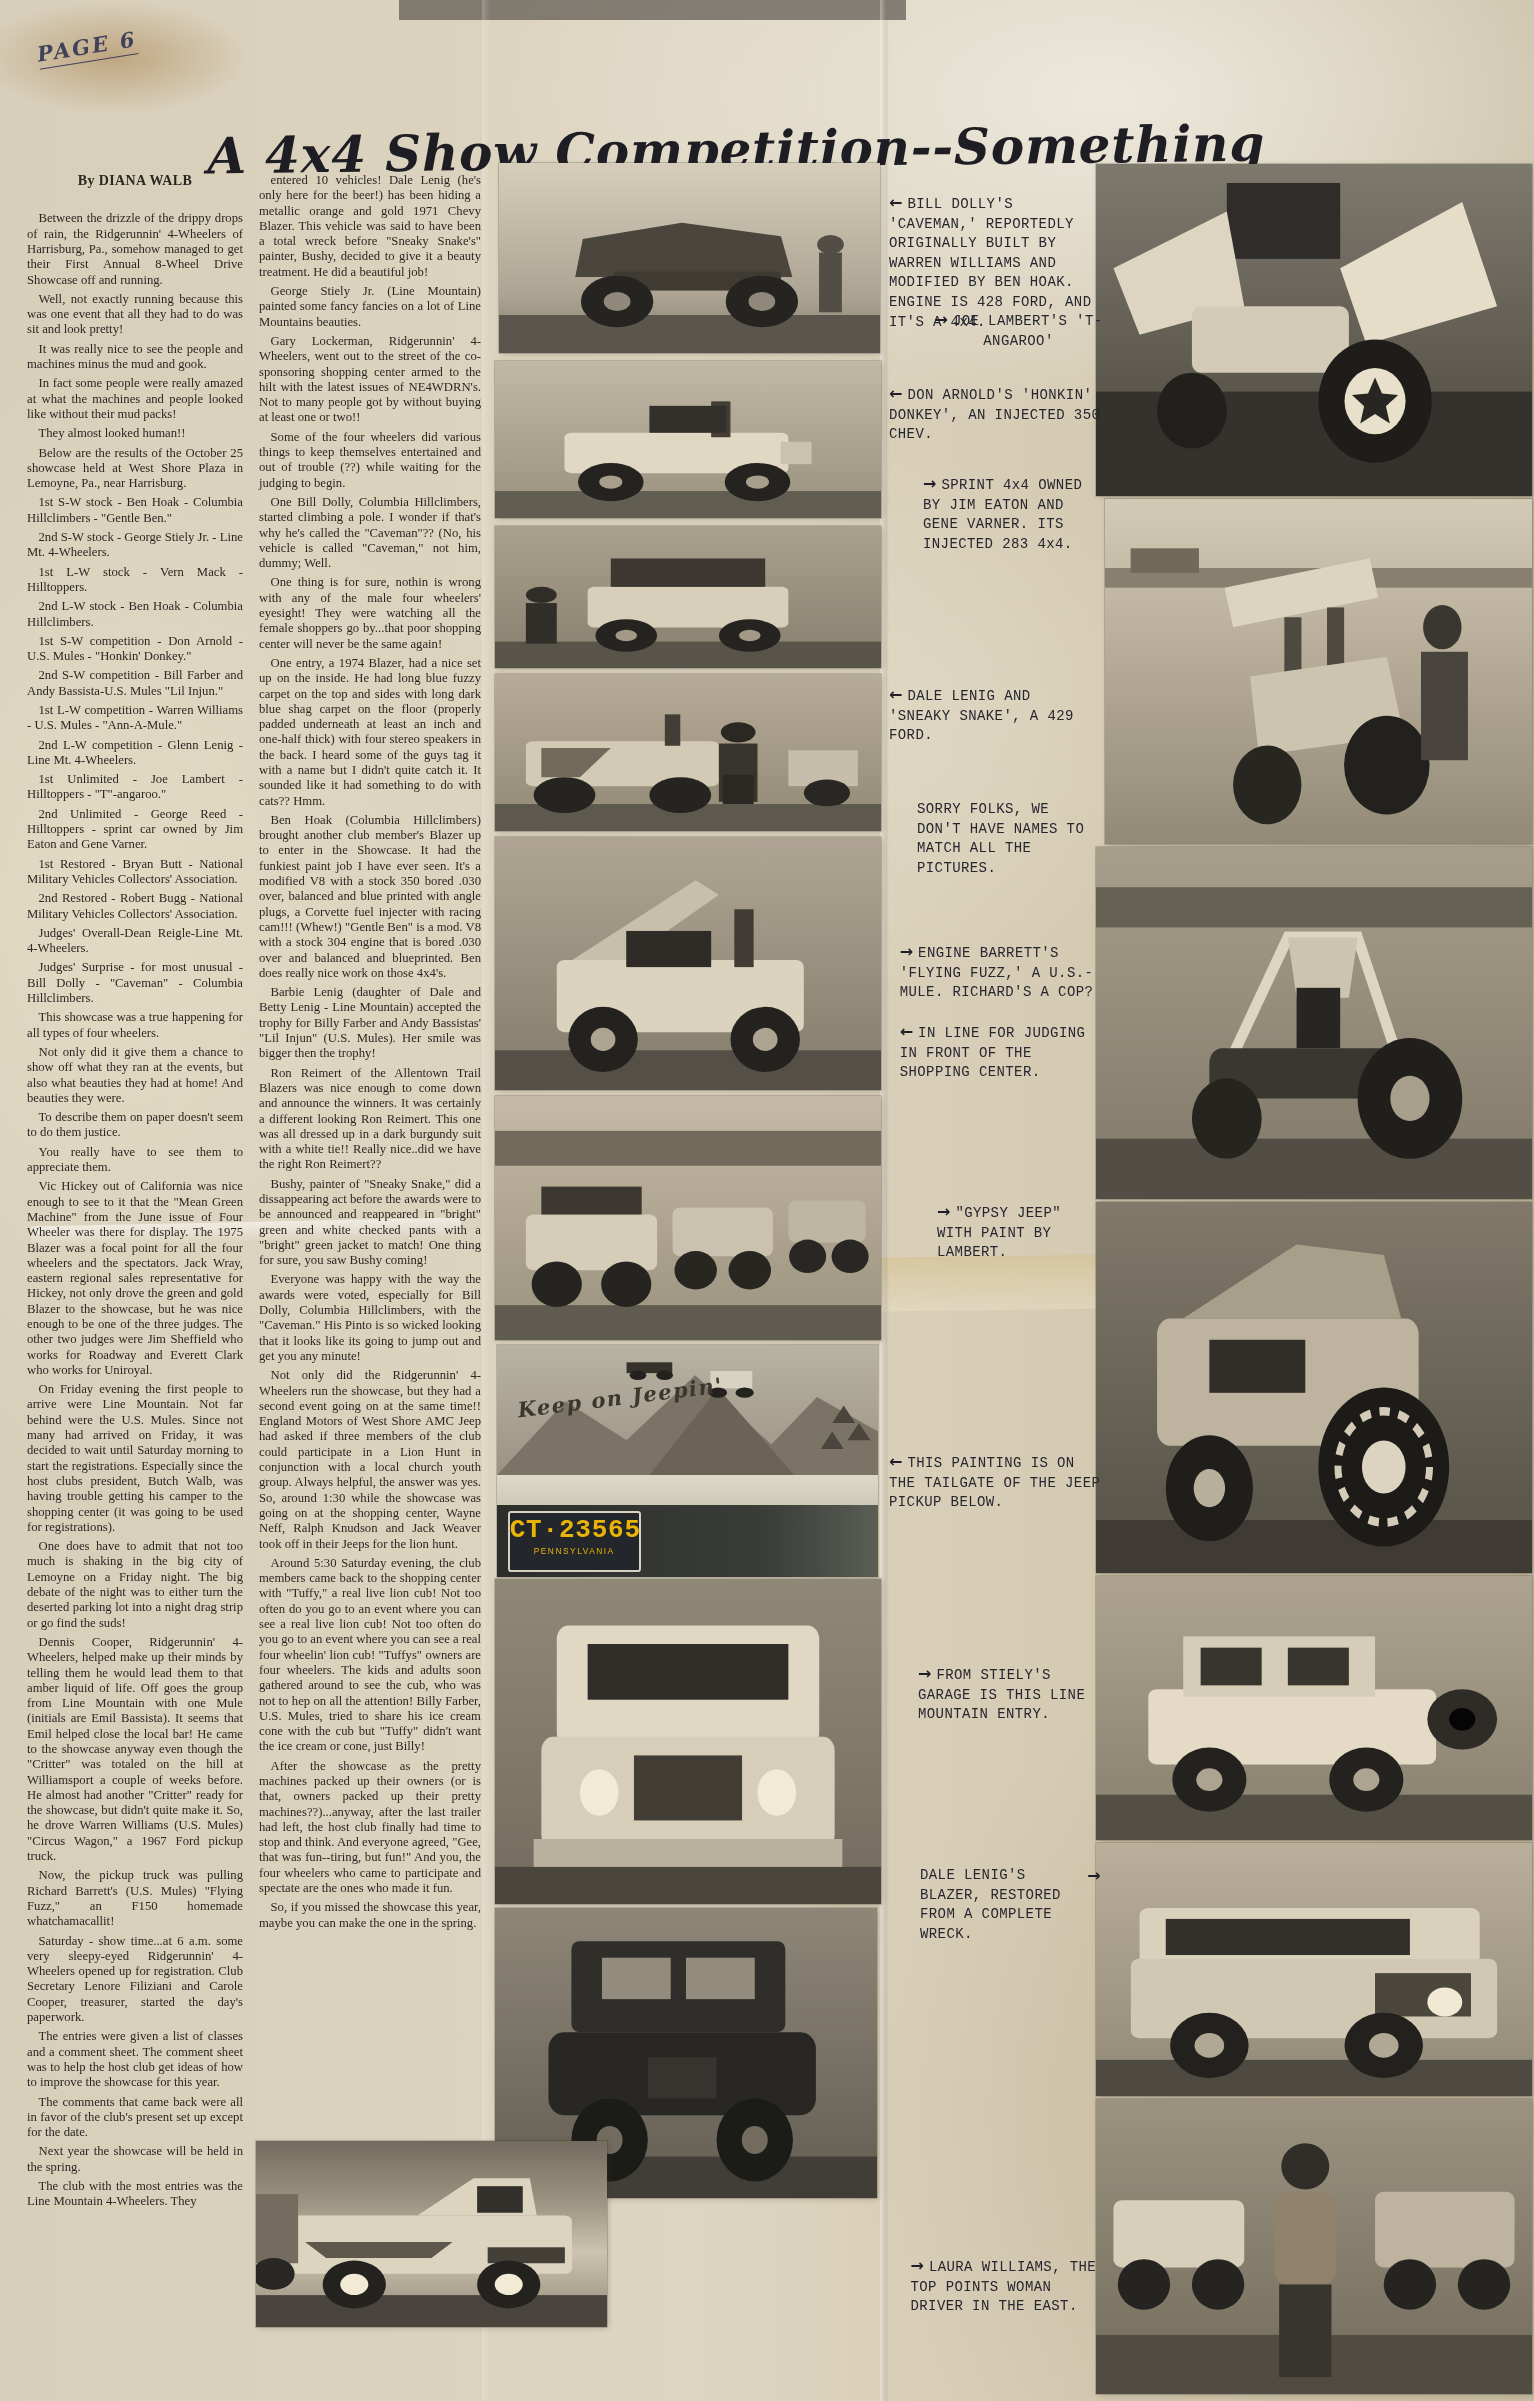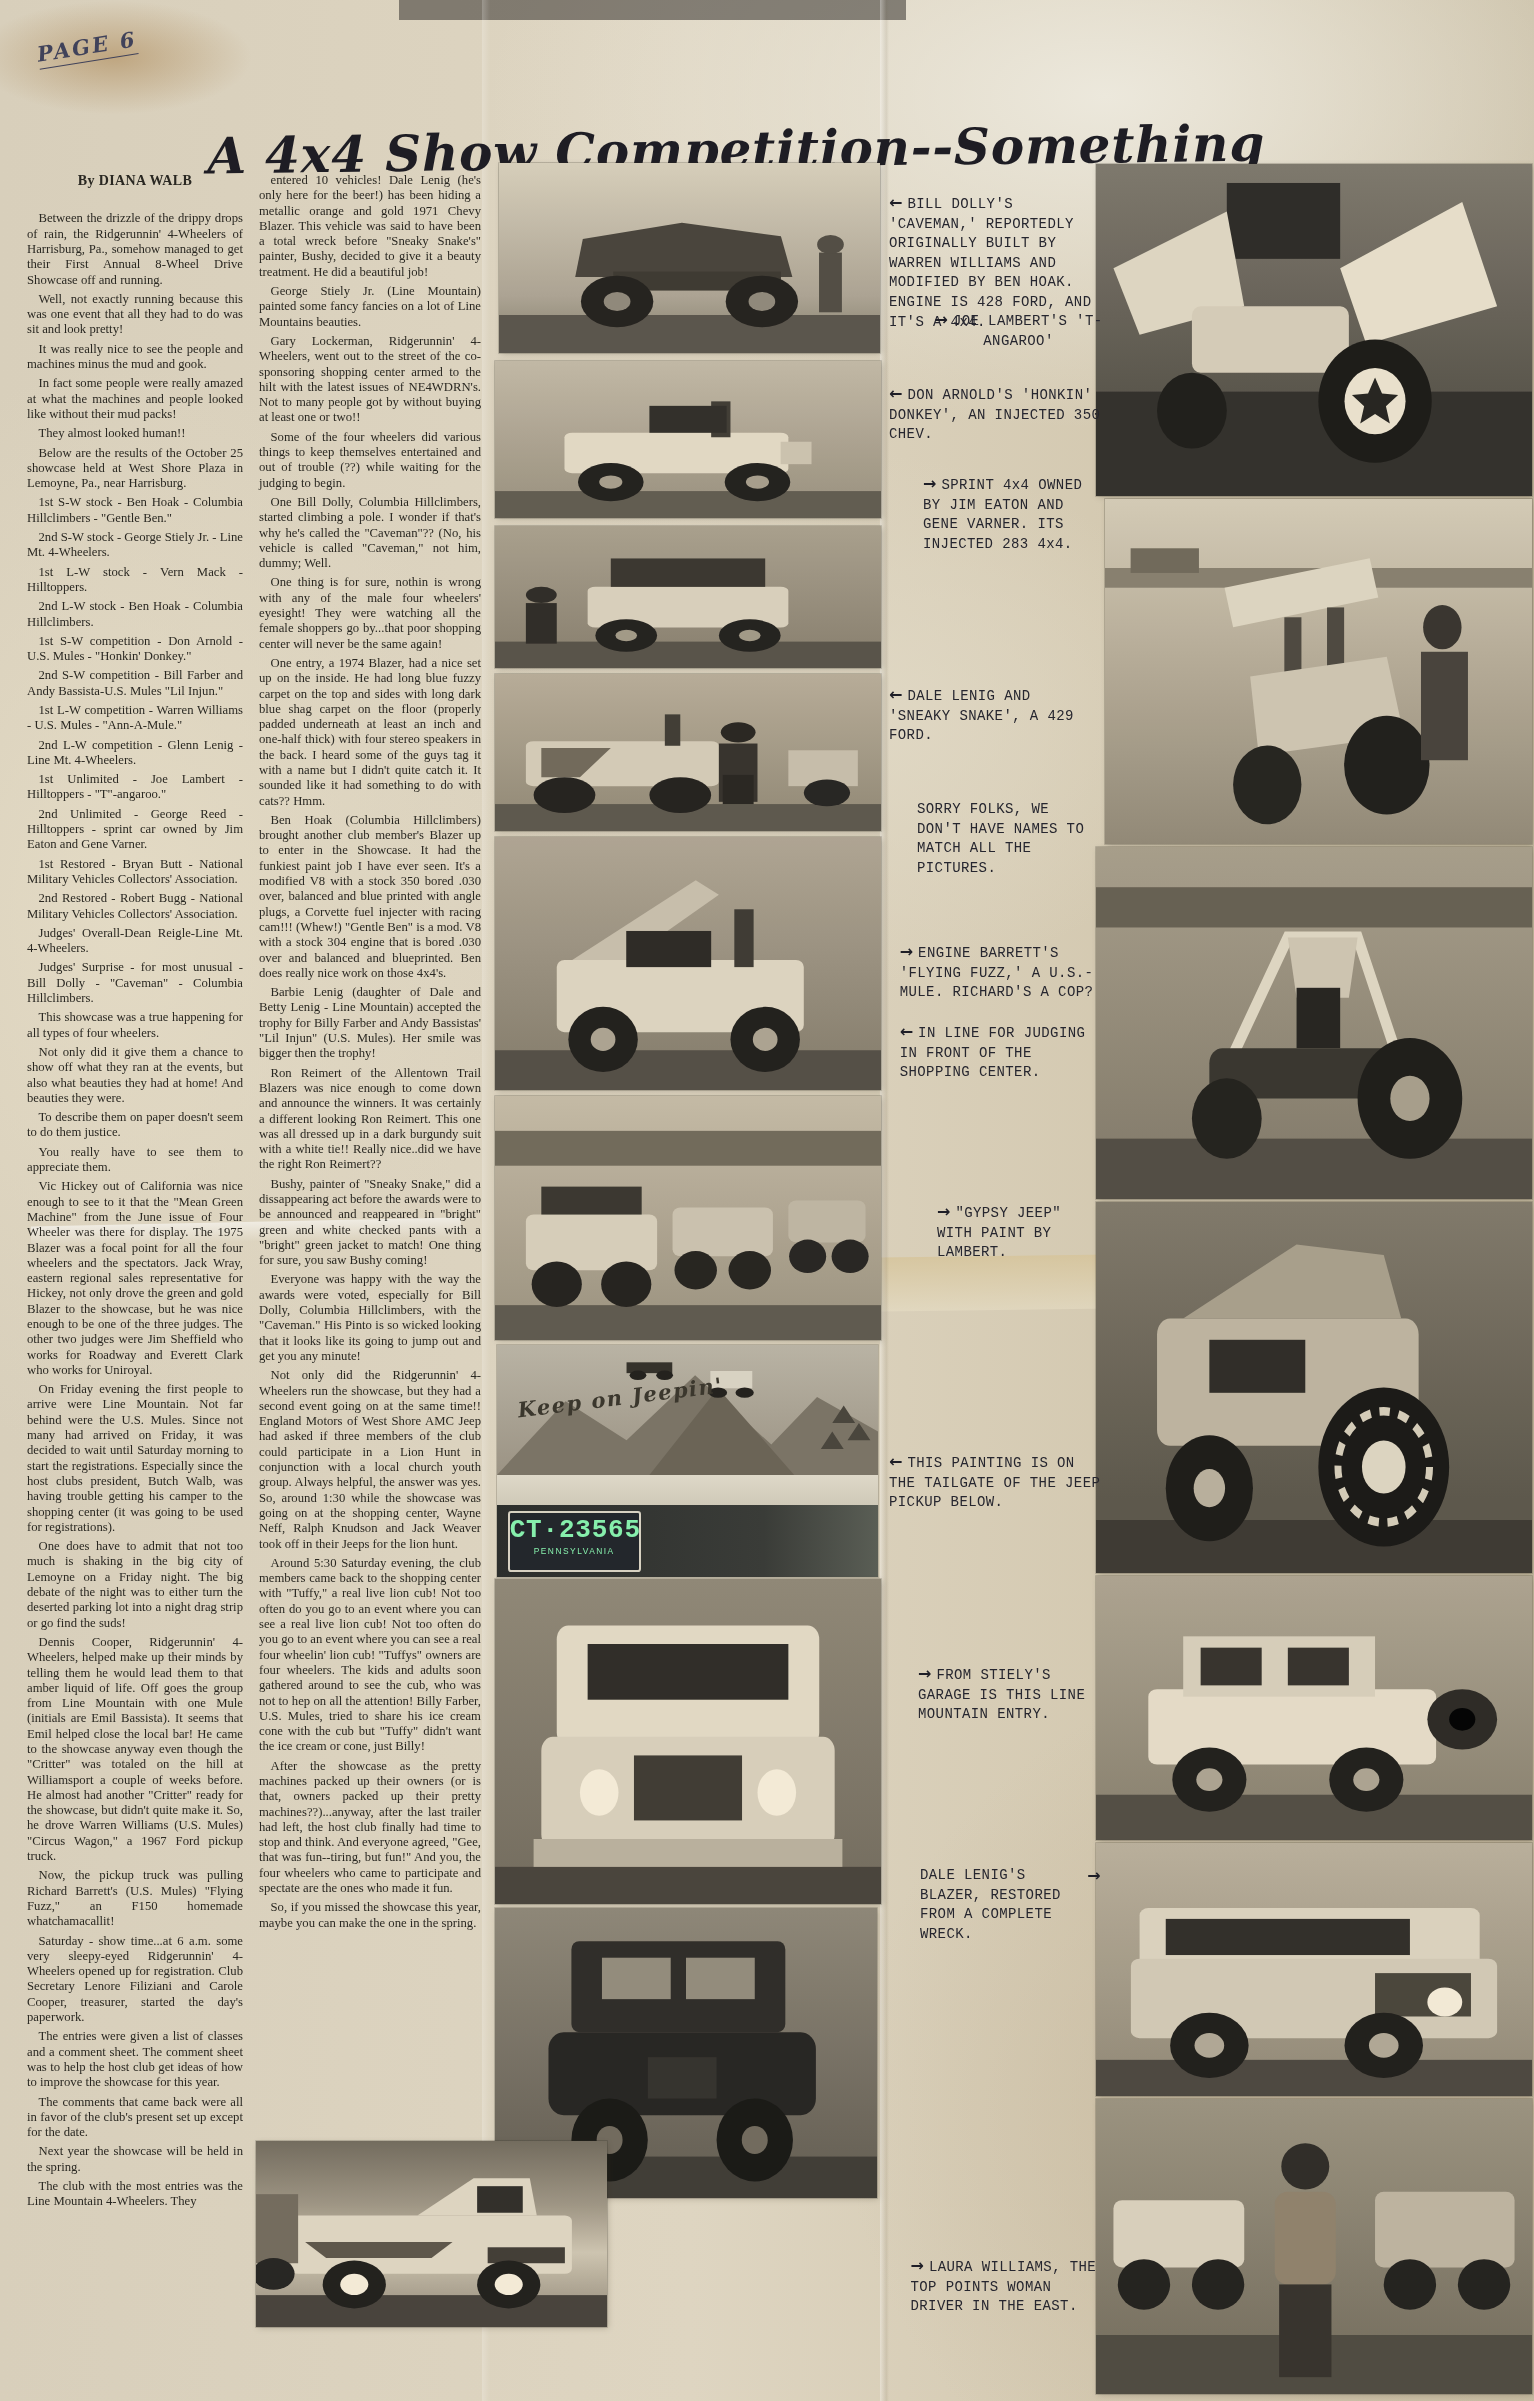--- a/index.html
+++ b/index.html
@@ -61,21 +61,21 @@
   .photo svg{position:absolute;left:0;top:0;width:100%;height:100%;}
   
   .painting{position:absolute;left:497px;top:1345px;width:381px;height:232px;box-shadow:0 0 0 0.8px rgba(40,38,32,.25);}
   .painting .scene{position:absolute;left:0;top:0;width:100%;height:56%;background:linear-gradient(180deg,#b9b3a4,#9b9384);}
   .painting .scene svg{position:absolute;width:100%;height:100%;}
   .painting .script{position:absolute;left:20px;top:40px;font-family:"DejaVu Serif",serif;font-style:italic;
     font-weight:bold;font-size:21px;color:#3b372d;transform:rotate(-7deg);letter-spacing:1.5px;}
   .painting .band{position:absolute;left:0;top:56%;width:100%;height:13%;background:linear-gradient(180deg,#ded8c8,#cfc9b8);}
   .painting .lower{position:absolute;left:0;top:69%;width:100%;height:31%;background:linear-gradient(90deg,#2c2e2c,#3a3c38 70%,#5a5e55);}
   .plate{position:absolute;left:10.7px;top:6.1px;width:129px;height:57px;background:#23272c;border:2.3px solid #d7d1c1;
-    border-radius:3.1px;text-align:center;color:#86efac;}
+    border-radius:3.1px;text-align:center;color:#eab308;}
   .plate .num{font-family:"Liberation Mono","DejaVu Sans Mono",monospace;font-size:26px;font-weight:bold;line-height:35px;letter-spacing:0.8px;}
   .plate .state{font-family:"Liberation Sans",sans-serif;font-size:8.4px;letter-spacing:1.5px;line-height:7.7px;}
 </style>
 </head>
 <body>
 
 <div class="page">
 
   <div class="stain topsliver"></div>
   <div class="stain tear1"></div>

